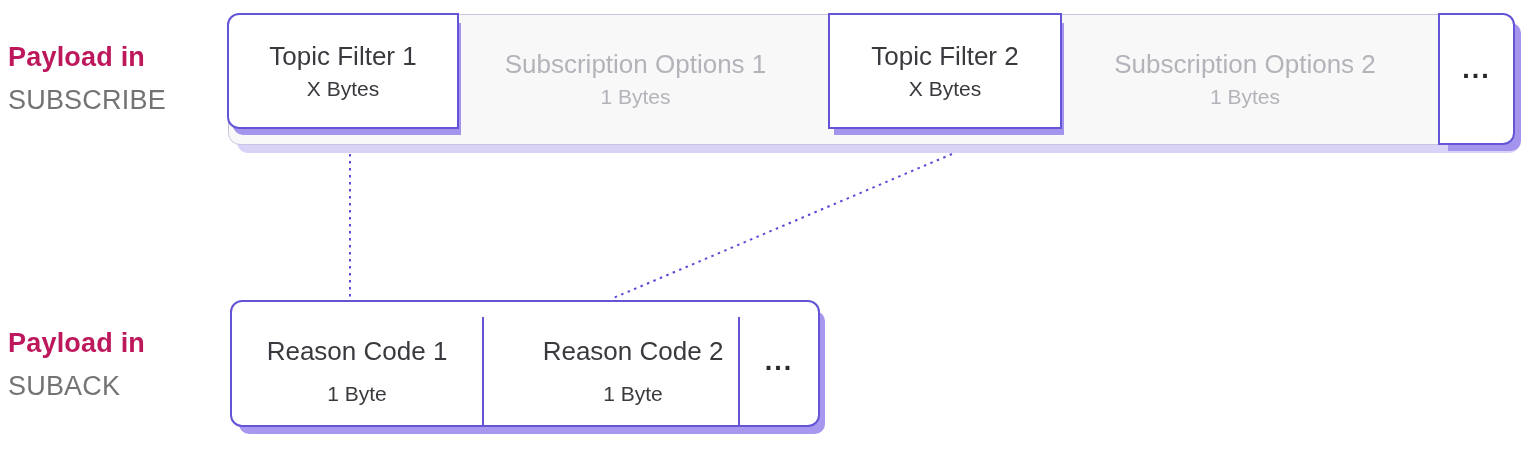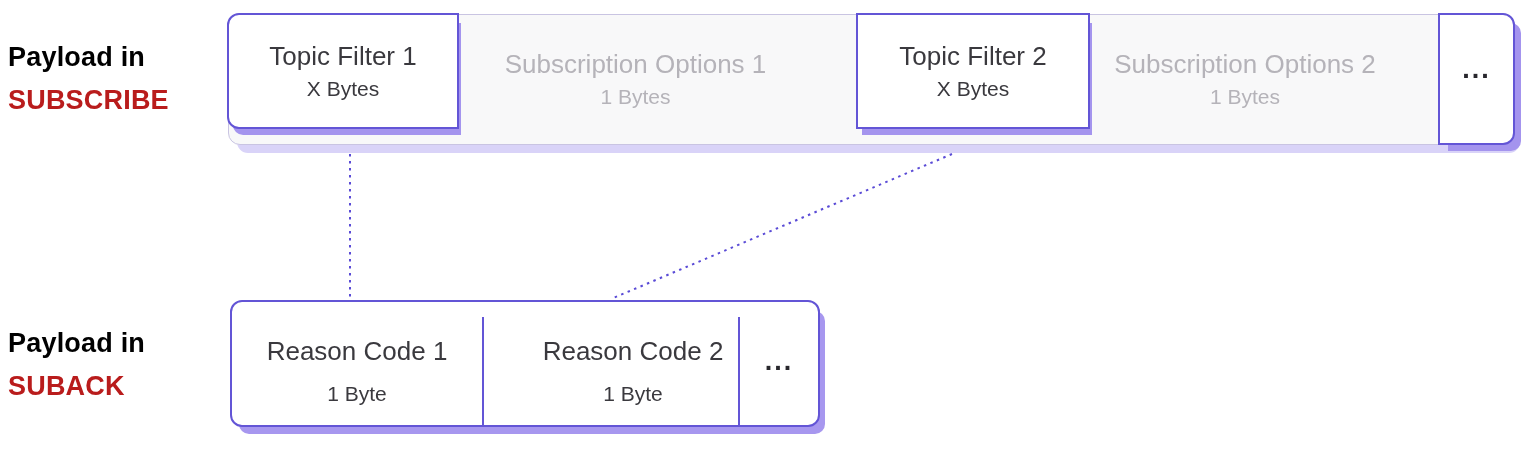--- a/index.html
+++ b/index.html
@@ -18,22 +18,22 @@
 
   
   .row-label {
     position: absolute;
     left: 8px;
     width: 215px;
     line-height: 43px;
     font-size: 27px;
     letter-spacing: 0.2px;
   }
-  .row-label .lbl-line1 { color: #000000; font-weight: 600; }
-  .row-label .lbl-line2 { color: #b91c1c; font-weight: 700; }
+  .row-label .lbl-line1 { color: #be185d; font-weight: 600; }
+  .row-label .lbl-line2 { color: #737373; font-weight: 400; }
   .row-label-top { top: 36px; }
   .row-label-bottom { top: 322px; }
 
   
   .connector-svg {
     position: absolute;
     left: 0; top: 0;
     width: 1536px; height: 451px;
     pointer-events: none;
   }
@@ -72,21 +72,21 @@
   .packet-top .muted { top: 0; height: 128px; background: transparent; }
   .packet-top .highlight {
     top: -2px; height: 116px;
     background: #ffffff;
     border: 2px solid #6355d6;
     box-shadow: 4px 8px 0 -2px #a494ee;
     z-index: 2;
   }
   .packet-top .c-tf1 { left: -2px;   width: 232px; border-radius: 12px 0 0 12px; }
   .packet-top .c-so1 { left: 216px;  width: 381px; }
-  .packet-top .c-tf2 { left: 627px;  width: 234px; }
+  .packet-top .c-tf2 { left: 599px;  width: 234px; }
   .packet-top .c-so2 { left: 829px;  width: 374px; }
   .packet-top .c-dots {
     left: 1209px; width: 77px;
     top: -2px; height: 132px;
     background: #ffffff;
     border: 2px solid #6355d6;
     border-radius: 0 12px 12px 0;
     box-shadow: 8px 8px 0 -2px #a494ee;
     z-index: 2;
     display: flex; align-items: center; justify-content: center;

